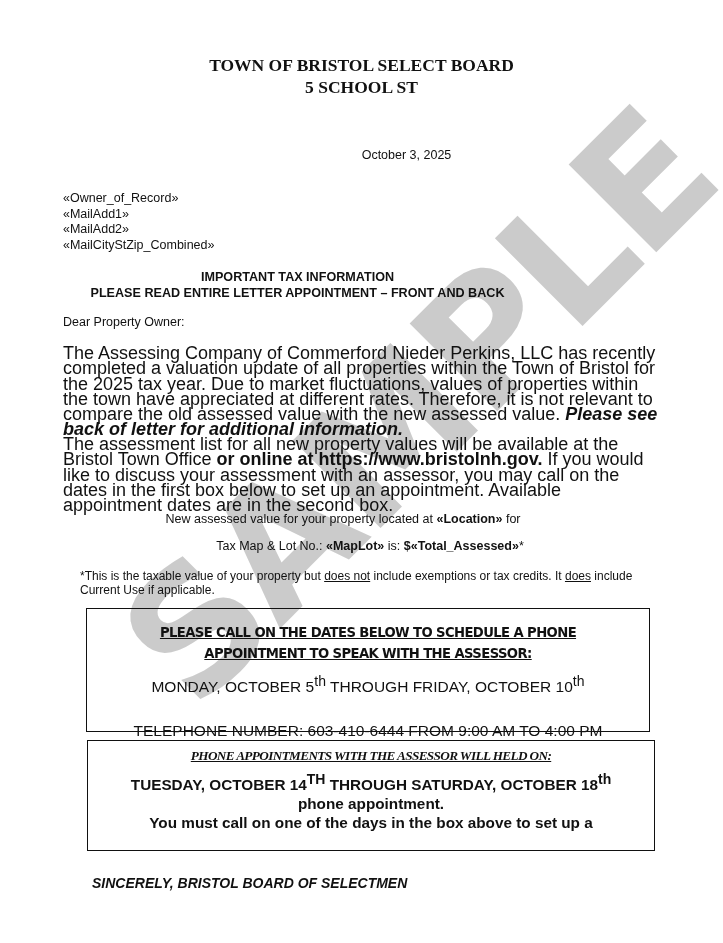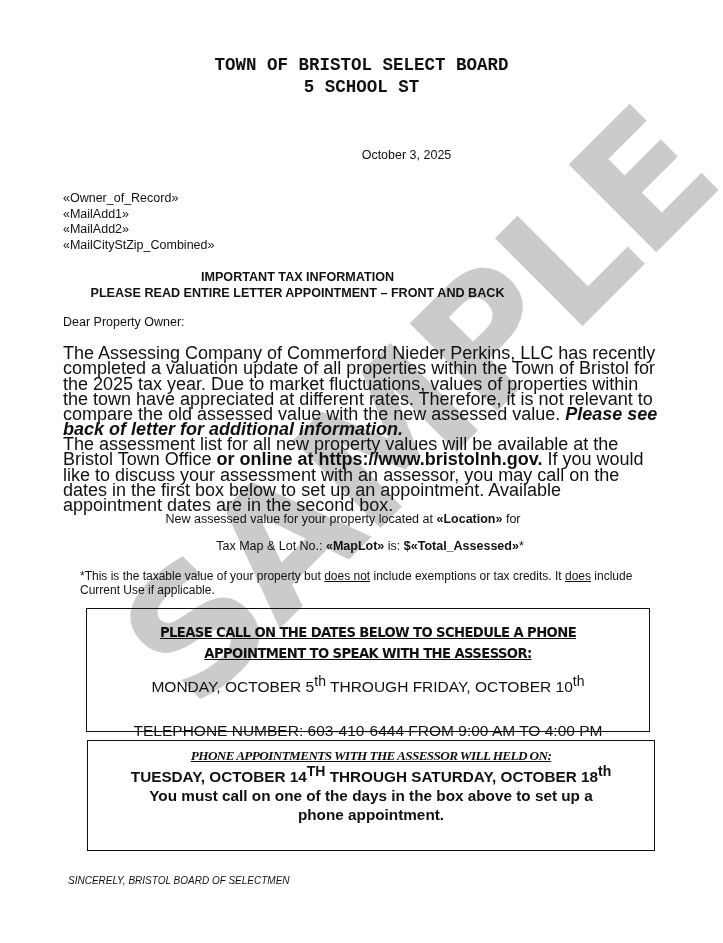--- a/index.html
+++ b/index.html
@@ -5,21 +5,21 @@
     html, body { margin: 0; padding: 0; background: #ffffff; }
     body { width: 723px; height: 943px; position: relative; overflow: hidden; font-family: "Liberation Sans", sans-serif; color: #111; }
     .page { position: absolute; left: 0; top: 0; width: 723px; height: 943px; }
     .watermark {
       position: absolute; left: 60px; top: 360px; width: 640px; text-align: center;
       font-family: "DejaVu Sans", sans-serif; font-weight: bold; font-size: 170px; letter-spacing: -4px;
       color: rgba(160,160,160,0.55); transform: rotate(-45deg); transform-origin: 50% 50%;
       z-index: 0; pointer-events: none; line-height: 1;
     }
     .content { position: relative; z-index: 1; }
-    .header { position: absolute; left: 0; width: 723px; text-align: center; font-family: Liberation Mono, monospace; font-weight: bold; font-size: 17.5px; line-height: 22px; top: 54px; }
+    .header { position: absolute; left: 0; width: 723px; text-align: center; font-family: Liberation Serif, serif; font-weight: bold; font-size: 17.5px; line-height: 22px; top: 54px; }
     .header div { white-space: nowrap; }
     .date { position: absolute; left: 0; width: 723px; text-align: center; top: 148px; font-size: 12.5px; padding-left: 45px; }
     .address { position: absolute; left: 63px; top: 191px; font-size: 12.5px; line-height: 15.5px; }
     .title { position: absolute; left: 0; width: 595px; text-align: center; top: 269px; font-weight: bold; font-size: 12.6px; line-height: 16px; }
     .salutation { position: absolute; left: 63px; top: 315px; font-size: 12.5px; }
     .para { position: absolute; left: 63px; width: 600px; font-size: 18px; line-height: 15.3px; }
     .p1 { top: 346px; }
     .p2 { top: 437px; }
     .b { font-weight: bold; }
     .bi { font-weight: bold; font-style: italic; }
@@ -31,23 +31,23 @@
     .box { position: absolute; border: 1.5px solid #111; }
     .box1 { left: 86px; top: 608px; width: 562px; height: 122px; }
     .box2 { left: 87px; top: 740px; width: 566px; height: 109px; }
     .box-heading { text-align: center; font-family: "DejaVu Sans", sans-serif; font-weight: bold; font-size: 13.2px; text-decoration: underline; letter-spacing: -0.6px; }
     .box1 .box-heading { margin-top: 13px; line-height: 21px; }
     .box2 .box-heading { margin-top: 6px; font-style: italic; line-height: 18px; font-family: Liberation Serif, serif; }
     .box-line { text-align: center; font-size: 15.5px; white-space: nowrap; }
     .bl1 { margin-top: 14px; }
     .bl2 { margin-top: 26px; }
     .box2 .box-line { font-weight: bold; font-size: 15.3px; line-height: 19px; }
-    .box2 .bl3 { margin-top: 2px; }
+    .box2 .bl3 { margin-top: 10px; }
     sup { font-size: 14px; vertical-align: 6px; line-height: 0; }
-    .signoff { position: absolute; left: 68px; top: 875px; font-size: 10px; font-weight: normal; font-style: italic; }
+    .signoff { position: absolute; left: 92px; top: 875px; font-size: 14px; font-weight: bold; font-style: italic; }
   </style>
 </head>
 <body>
 
 <div class="page">
   <div class="watermark">SAMPLE</div>
 
   <div class="content">
     <div class="header">
       <div>TOWN OF BRISTOL SELECT BOARD</div>
@@ -85,19 +85,19 @@
         <div>PLEASE CALL ON THE DATES BELOW TO SCHEDULE A PHONE</div>
         <div>APPOINTMENT TO SPEAK WITH THE ASSESSOR:</div>
       </div>
       <div class="box-line bl1"><span>MONDAY, OCTOBER 5</span><sup>th</sup><span> THROUGH FRIDAY, OCTOBER 10</span><sup>th</sup></div>
       <div class="box-line bl2">TELEPHONE NUMBER: 603-410-6444  FROM 9:00 AM TO 4:00 PM</div>
     </div>
 
     <div class="box box2">
       <div class="box-heading">PHONE APPOINTMENTS WITH THE ASSESSOR WILL HELD ON:</div>
       <div class="box-line bl3"><span>TUESDAY, OCTOBER 14</span><sup>TH</sup><span> THROUGH SATURDAY, OCTOBER 18</span><sup>th</sup></div>
+      <div class="box-line">phone appointment.</div>
       <div class="box-line">You must call on one of the days in the box above to set up a</div>
-      <div class="box-line">phone appointment.</div>
     </div>
 
     <div class="signoff">SINCERELY, BRISTOL BOARD OF SELECTMEN</div>
   </div>
 </div>
 
 </body></html>

